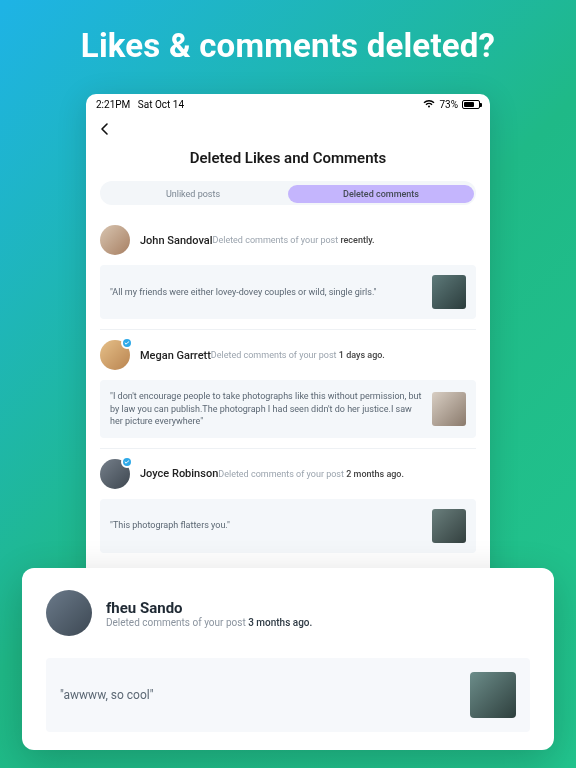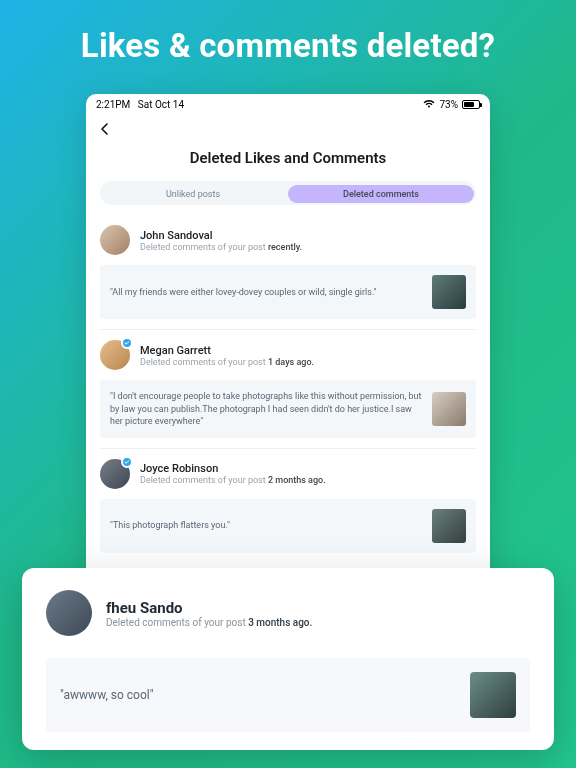--- a/index.html
+++ b/index.html
@@ -93,21 +93,21 @@
   .item:last-child { border-bottom: none; }
   .row { display: flex; align-items: center; gap: 10px; }
   .avatar {
     width: 30px; height: 30px; border-radius: 50%; position: relative; flex-shrink: 0;
   }
   .badge {
     position: absolute; top: -3px; right: -3px; width: 12px; height: 12px; background:#2fa9e8; border-radius:50%; border:2px solid #fff;
     display:flex; align-items:center; justify-content:center;
   }
   .badge svg { width:6px; height:6px; }
-  .meta { display:flex; flex-direction:column; }
+  .meta { display:flex; flex-direction:row;align-items:center; }
   .name { font-size: 11px; color:#222; font-weight:500; }
   .sub { font-size: 9px; color:#9aa3ad; }
   .sub b { color:#444; font-weight:500; }
   .comment-box {
     margin-top: 10px;
     background: #f4f7fa;
     border-radius: 4px;
     padding: 10px;
     display:flex;
     align-items:center;

